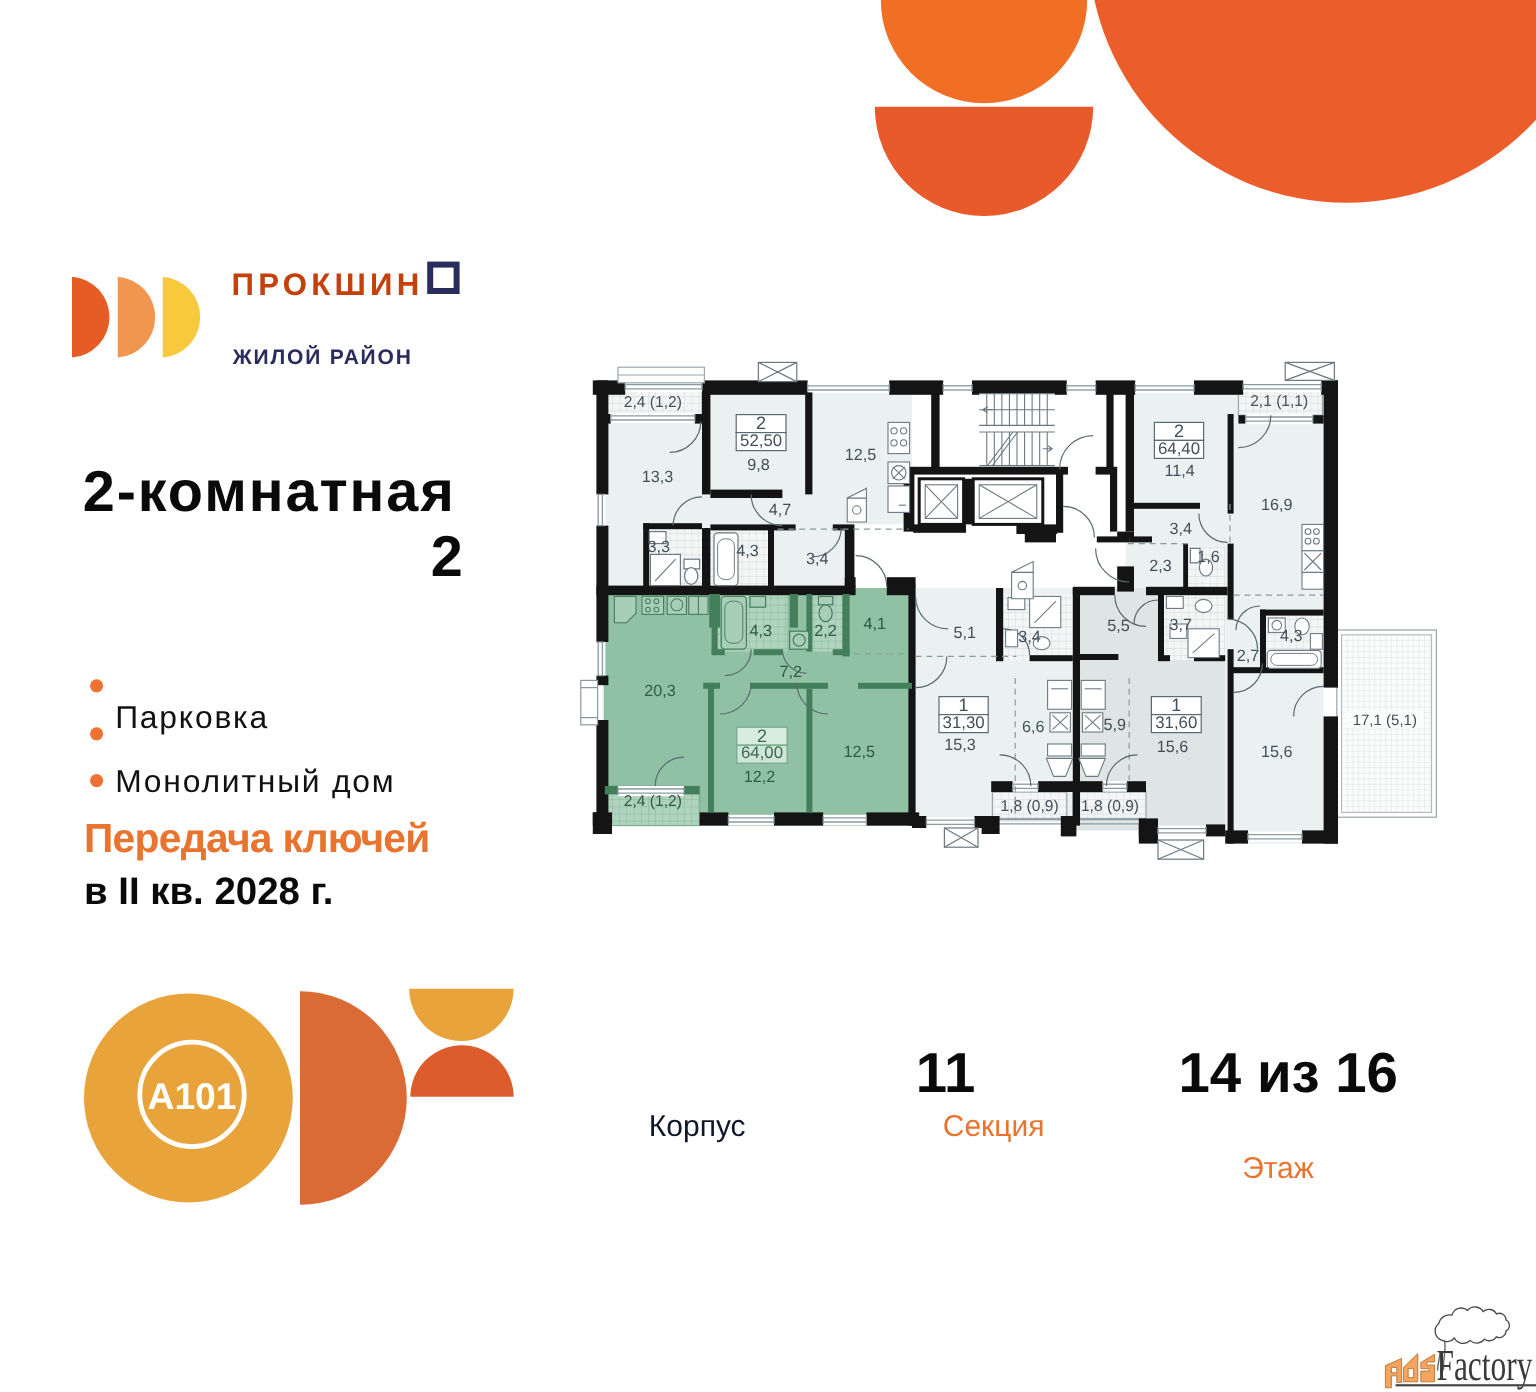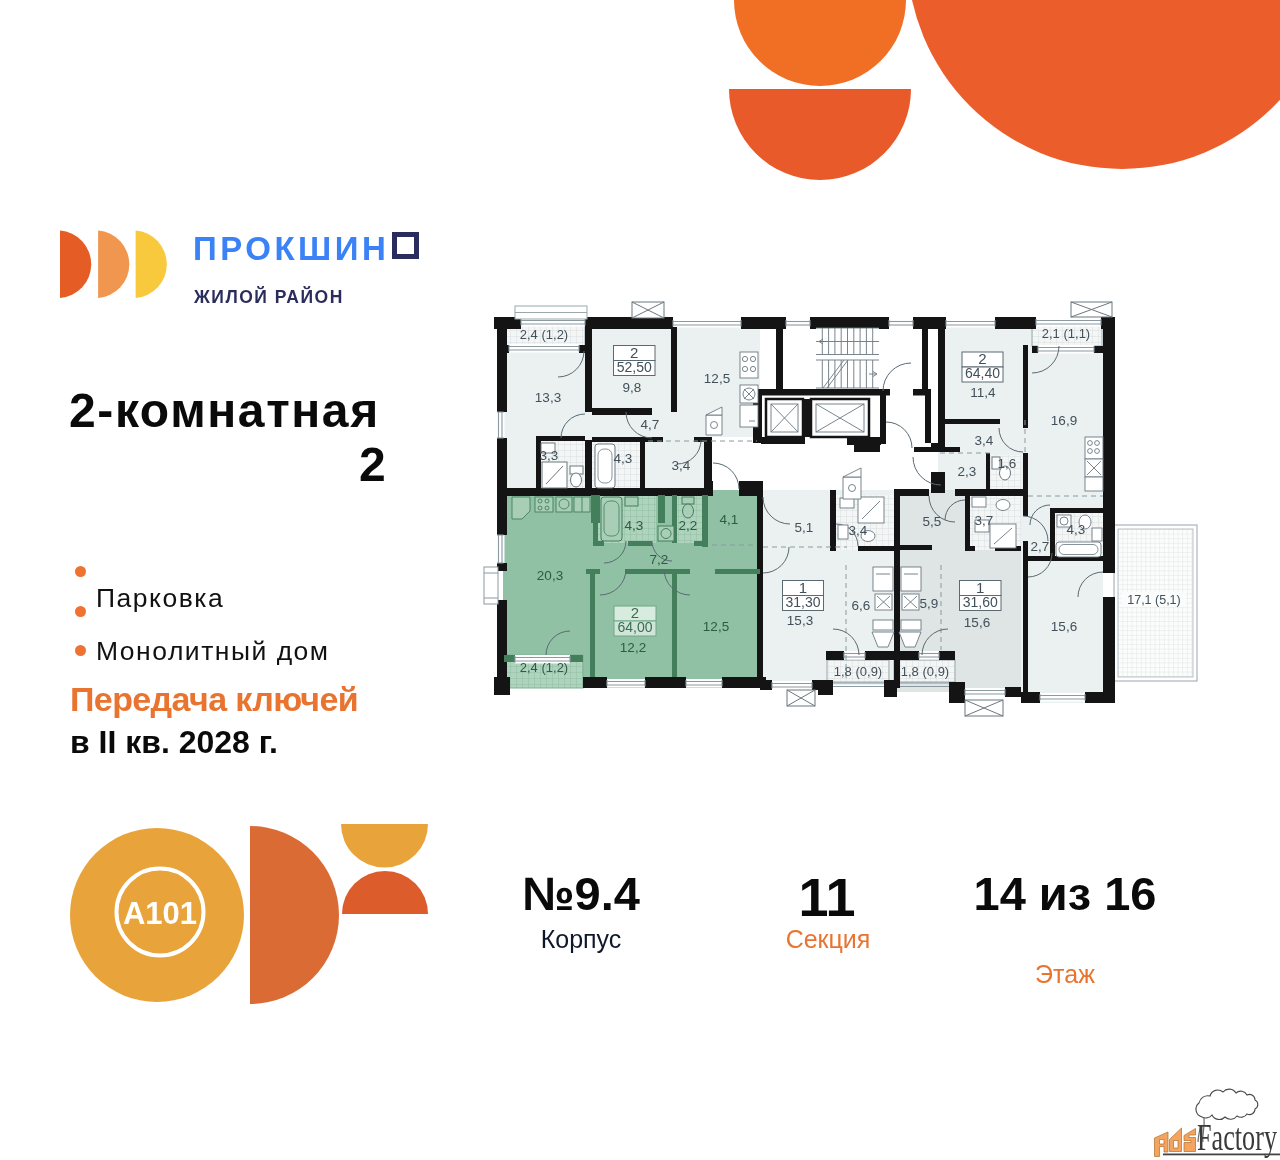--- a/index.html
+++ b/index.html
@@ -19,21 +19,21 @@
 
 <svg class="abs" style="left:0;top:210px" width="480" height="110" viewBox="0 0 480 110">
 
   <path d="M60,20.6 A33.8,33.8 0 0 1 60,88 Z" fill="#E55C25"></path>
 
   <path d="M98.1,20.6 A33.8,33.8 0 0 1 98.1,88 Z" fill="#F0964F"></path>
 
   <path d="M135.6,20.6 A33.8,33.8 0 0 1 135.6,88 Z" fill="#F8C93D"></path>
 </svg>
 
-<div class="abs" style="left:193px;top:230px;font-size:33px;font-weight:bold;color:#3b82f6;letter-spacing:3.5px;">ПРОКШИН<span style="display:inline-block;width:17px;height:17px;border:5px solid #2A2D5C;margin-left:3px;margin-bottom:1px;"></span></div>
+<div class="abs" style="left:193px;top:218px;font-size:26px;font-weight:bold;color:#c2410c;letter-spacing:3.5px;">ПРОКШИН<span style="display:inline-block;width:17px;height:17px;border:5px solid #2A2D5C;margin-left:3px;margin-bottom:1px;"></span></div>
 
 <div class="abs" style="left:194px;top:287px;font-size:17.5px;font-weight:bold;color:#2A2D5C;letter-spacing:1.5px;">ЖИЛОЙ РАЙОН</div>
 
 <div class="abs" style="left:69px;top:387px;font-size:48px;font-weight:bold;color:#0a0a0a;line-height:1;letter-spacing:1.6px;">2-комнатная</div>
 
 
 <div class="abs" style="left:359px;top:441px;font-size:48px;font-weight:bold;color:#0a0a0a;line-height:1;">2</div>
 
 <div class="abs" style="left:75px;top:566px;width:11px;height:11px;border-radius:50%;background:#EE7231;"></div>
 
@@ -55,29 +55,28 @@
 
   <text x="160" y="144" font-size="31" font-weight="bold" fill="#fff" text-anchor="middle" font-family="Liberation Sans,sans-serif">A101</text>
 
   <path d="M250,46 A89,89 0 0 1 250,224 Z" fill="#DB6B35"></path>
 
   <path d="M341,44 A43.5,43.5 0 0 0 428,44 Z" fill="#E9A33B"></path>
 
   <path d="M342,134 A43,43 0 0 1 428,134 Z" fill="#DC5C2C"></path>
 </svg>
 
-<div class="abs" style="left:481px;top:870px;width:200px;text-align:center;font-size:47px;font-weight:bold;color:#0a0a0a;line-height:1;">№9.4</div>
 
 <div class="abs" style="left:481px;top:927px;width:200px;text-align:center;font-size:25px;color:#0f172a;line-height:1;">Корпус</div>
 
-<div class="abs" style="left:727px;top:870px;width:200px;text-align:center;font-size:54px;font-weight:bold;color:#0a0a0a;line-height:1;">11</div>
+<div class="abs" style="left:688px;top:870px;width:200px;text-align:center;font-size:47px;font-weight:bold;color:#0a0a0a;line-height:1;">11</div>
 
 <div class="abs" style="left:728px;top:927px;width:200px;text-align:center;font-size:25px;color:#E87430;line-height:1;">Секция</div>
 
-<div class="abs" style="left:965px;top:870px;width:200px;text-align:center;font-size:47px;font-weight:bold;color:#0a0a0a;line-height:1;">14 из 16</div>
+<div class="abs" style="left:965px;top:870px;width:200px;text-align:right;font-size:47px;font-weight:bold;color:#0a0a0a;line-height:1;">14 из 16</div>
 
 <div class="abs" style="left:965px;top:927px;width:200px;text-align:center;font-size:25px;color:#E87430;line-height:1;margin-top:35px;">Этаж</div>
 
 <svg id="plan" class="abs" style="left:0;top:0" width="1280" height="1160" viewBox="0 0 1280 1160" font-family="Liberation Sans,sans-serif">
 <defs>
 <pattern id="hb" width="6" height="6" patternUnits="userSpaceOnUse">
   <rect width="6" height="6" fill="#F4F6F6"></rect>
   <path d="M0,0 H6 M0,0 V6" stroke="#D9DEDE" stroke-width="1" fill="none"></path>
 </pattern>
 <pattern id="hg" width="6" height="6" patternUnits="userSpaceOnUse">

